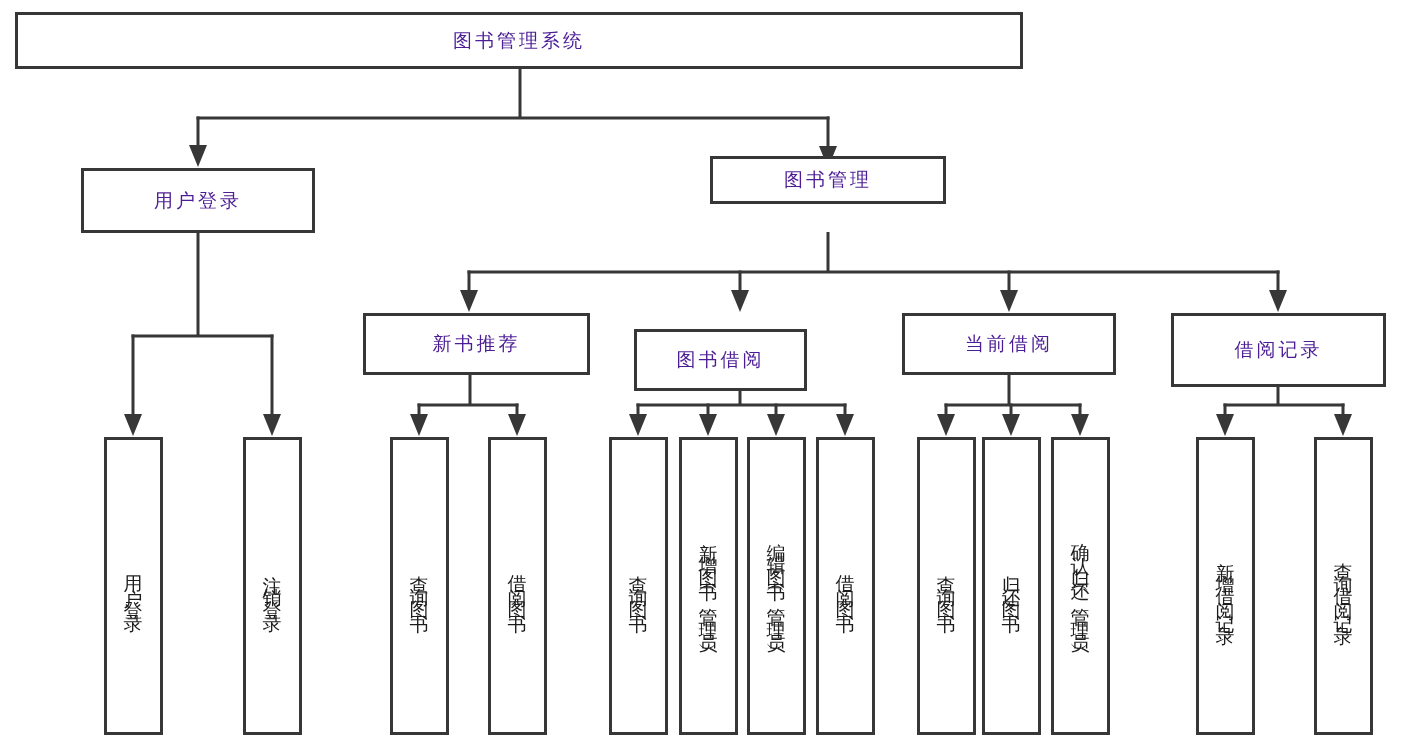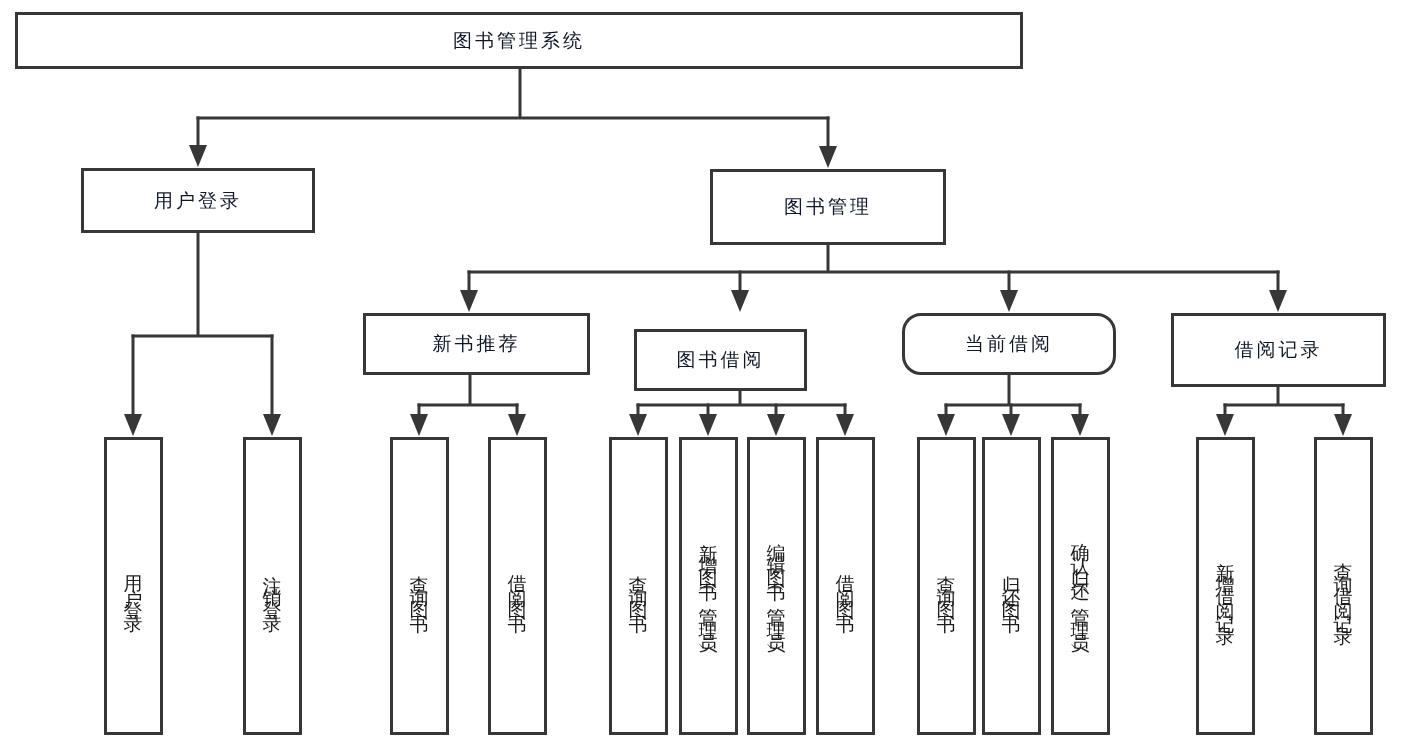--- a/index.html
+++ b/index.html
@@ -15,21 +15,21 @@
     position: absolute;
     left: 0; top: 0;
     width: 1405px; height: 747px;
     pointer-events: none;
   }
   .node {
     position: absolute;
     box-sizing: border-box;
     border: 3px solid #373737;
     background: #ffffff;
-    color: #0f172a;
+    color: #4c1d95;
     display: flex;
     align-items: center;
     justify-content: center;
     font-size: 19px;
     letter-spacing: 3px;
     white-space: nowrap;
   }
   .vnode {
     position: absolute;
     box-sizing: border-box;
@@ -128,25 +128,25 @@
       <polygon points="1002,414 1020,414 1011,436"></polygon>
       <polygon points="1071,414 1089,414 1080,436"></polygon>
       <polygon points="1216,414 1234,414 1225,436"></polygon>
       <polygon points="1334,414 1352,414 1343,436"></polygon>
     </g>
   </svg>
 
   <div class="node" style="left:15px; top:12px; width:1008px; height:57px;">图书管理系统</div>
 
   <div class="node" style="left:81px; top:168px; width:234px; height:65px;">用户登录</div>
-  <div class="node" style="left:710px; top:169px; width:236px; height:76px;">图书管理</div>
+  <div class="node" style="left:710px; top:156px; width:236px; height:48px;">图书管理</div>
 
   <div class="node" style="left:363px; top:313px; width:227px; height:62px;">新书推荐</div>
   <div class="node" style="left:634px; top:329px; width:173px; height:62px;">图书借阅</div>
-  <div class="node" style="left:902px; top:313px; width:214px; height:62px;border-radius:19px;">当前借阅</div>
+  <div class="node" style="left:902px; top:313px; width:214px; height:62px;">当前借阅</div>
   <div class="node" style="left:1171px; top:313px; width:215px; height:74px;">借阅记录</div>
 
   <div class="vnode" style="left:104px;">
     <span>用户登录</span>
   </div>
   <div class="vnode" style="left:243px;">
     <span>注销登录</span>
   </div>
   <div class="vnode" style="left:390px;">
     <span>查询图书</span>

